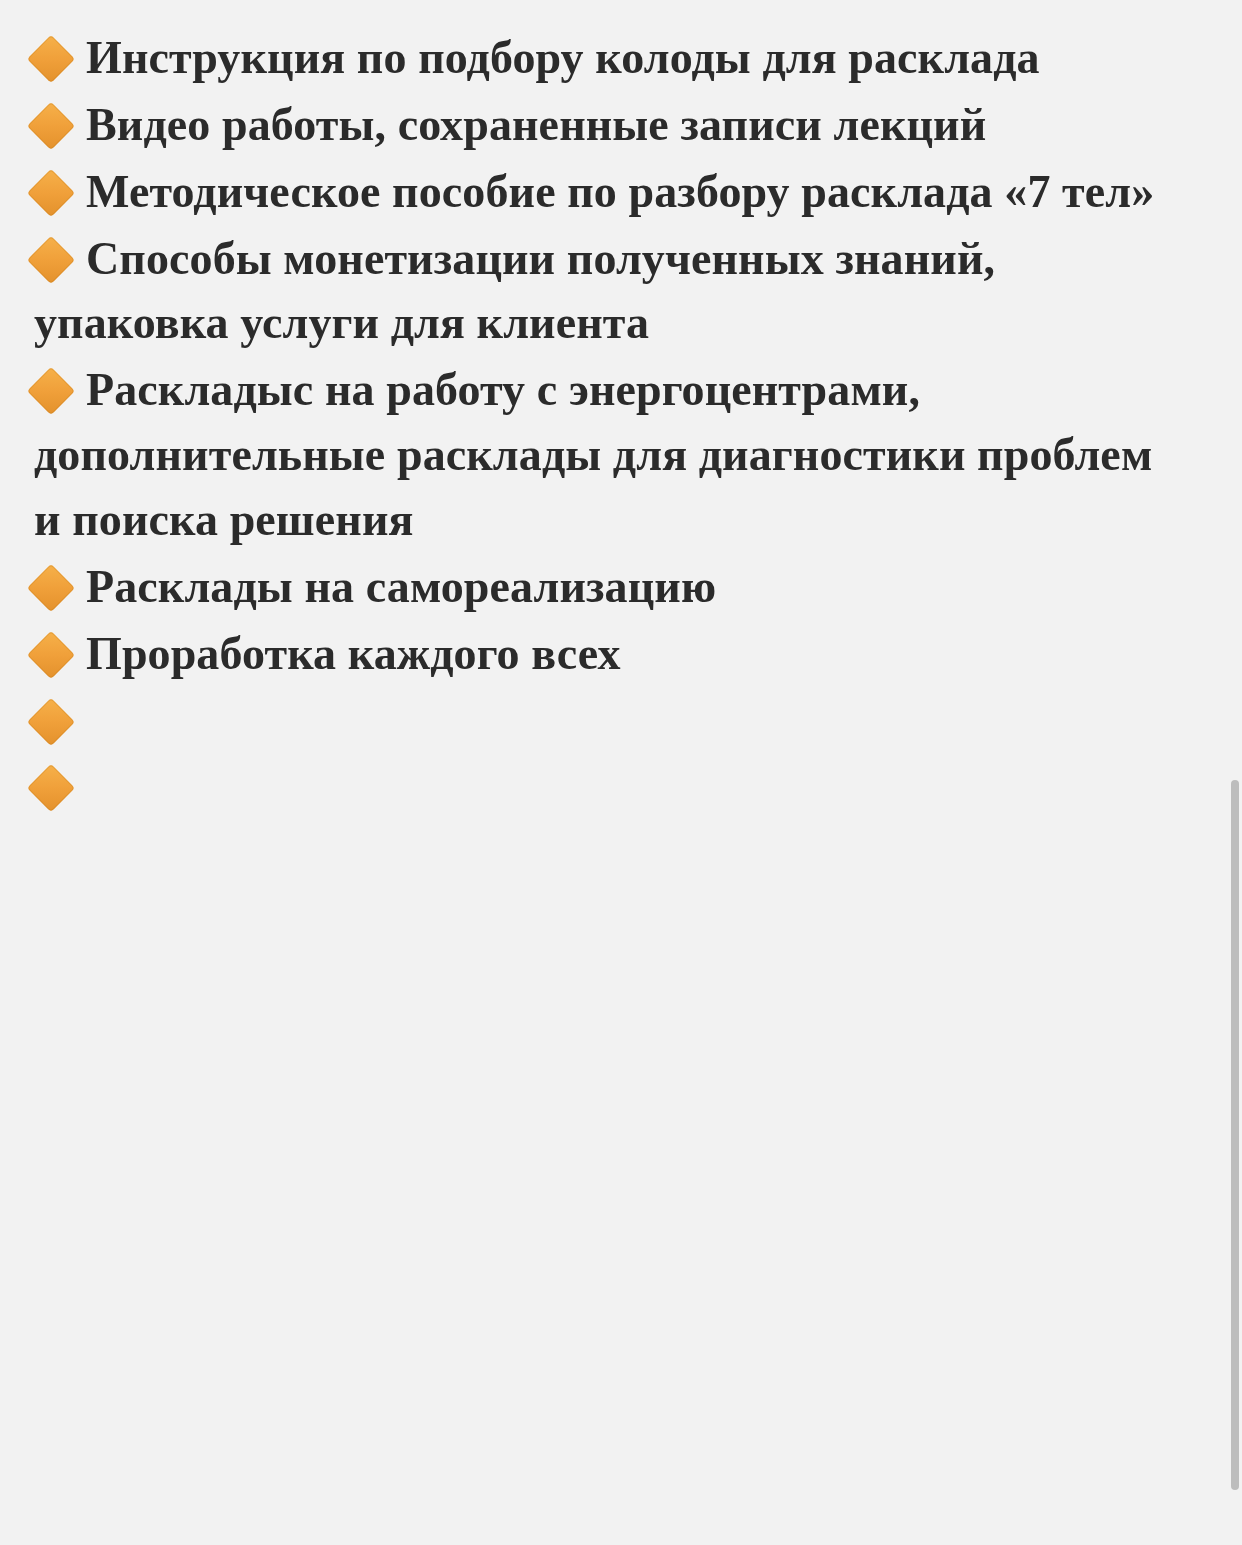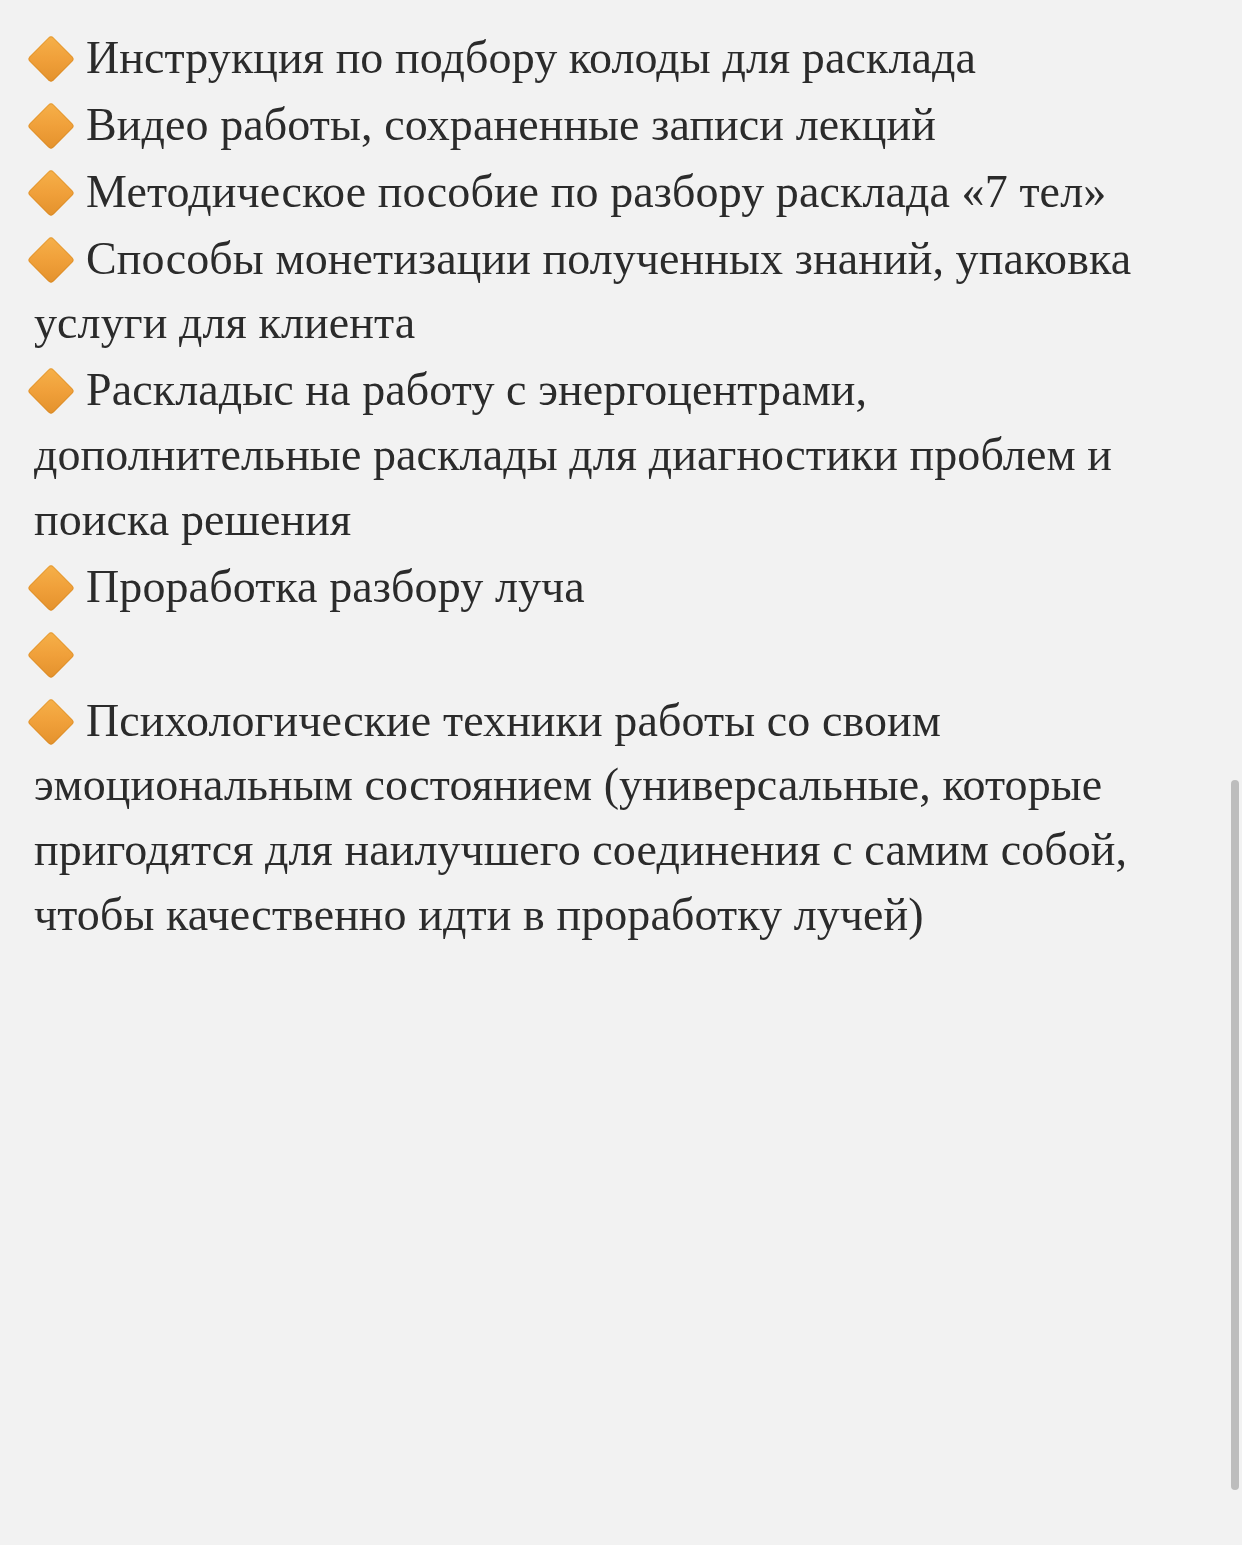--- a/index.html
+++ b/index.html
@@ -13,20 +13,21 @@
     position: relative;
     overflow: hidden;
     font-family: "Liberation Serif", "DejaVu Serif", serif;
   }
   .page {
     position: absolute;
     inset: 0;
     background: #f2f2f2;
     padding: 26px 56px 0 34px;
     box-sizing: border-box;
+    font-weight: bold;
   }
   .bullet-list {
     list-style: none;
     margin: 0;
     padding: 0;
   }
   .bullet-item {
     font-size: 46px;
     line-height: 1.41;
     color: #2b2b2b;
@@ -81,26 +82,29 @@
     <li class="bullet-item">
       <span class="diamond"></span><span class="txt">Методическое пособие по разбору расклада «7 тел»</span>
     </li>
     <li class="bullet-item">
       <span class="diamond"></span><span class="txt">Способы монетизации полученных знаний, упаковка услуги для клиента</span>
     </li>
     <li class="bullet-item">
       <span class="diamond"></span><span class="txt">Раскладыс на работу с энергоцентрами, дополнительные расклады для диагностики проблем и поиска решения</span>
     </li>
     <li class="bullet-item">
-      <span class="diamond"></span><span class="txt">Проработка разбору луча</span>
+      <span class="diamond"></span><span class="txt">Расклады на самореализацию</span>
+    </li>
+    <li class="bullet-item">
+      <span class="diamond"></span><span class="txt">Проработка каждого всех</span>
     </li>
     <li class="bullet-item">
       <span class="diamond"></span>
     </li>
     <li class="bullet-item">
-      <span class="diamond"></span><span class="txt">Психологические техники работы со своим эмоциональным состоянием (универсальные, которые пригодятся для наилучшего соединения с самим собой, чтобы качественно идти в проработку лучей)</span>
+      <span class="diamond"></span>
     </li>
   </ul>
 </div>
 
 <div class="scrollbar-track">
   <div class="scrollbar-thumb"></div>
 </div>
 
 </body></html>

